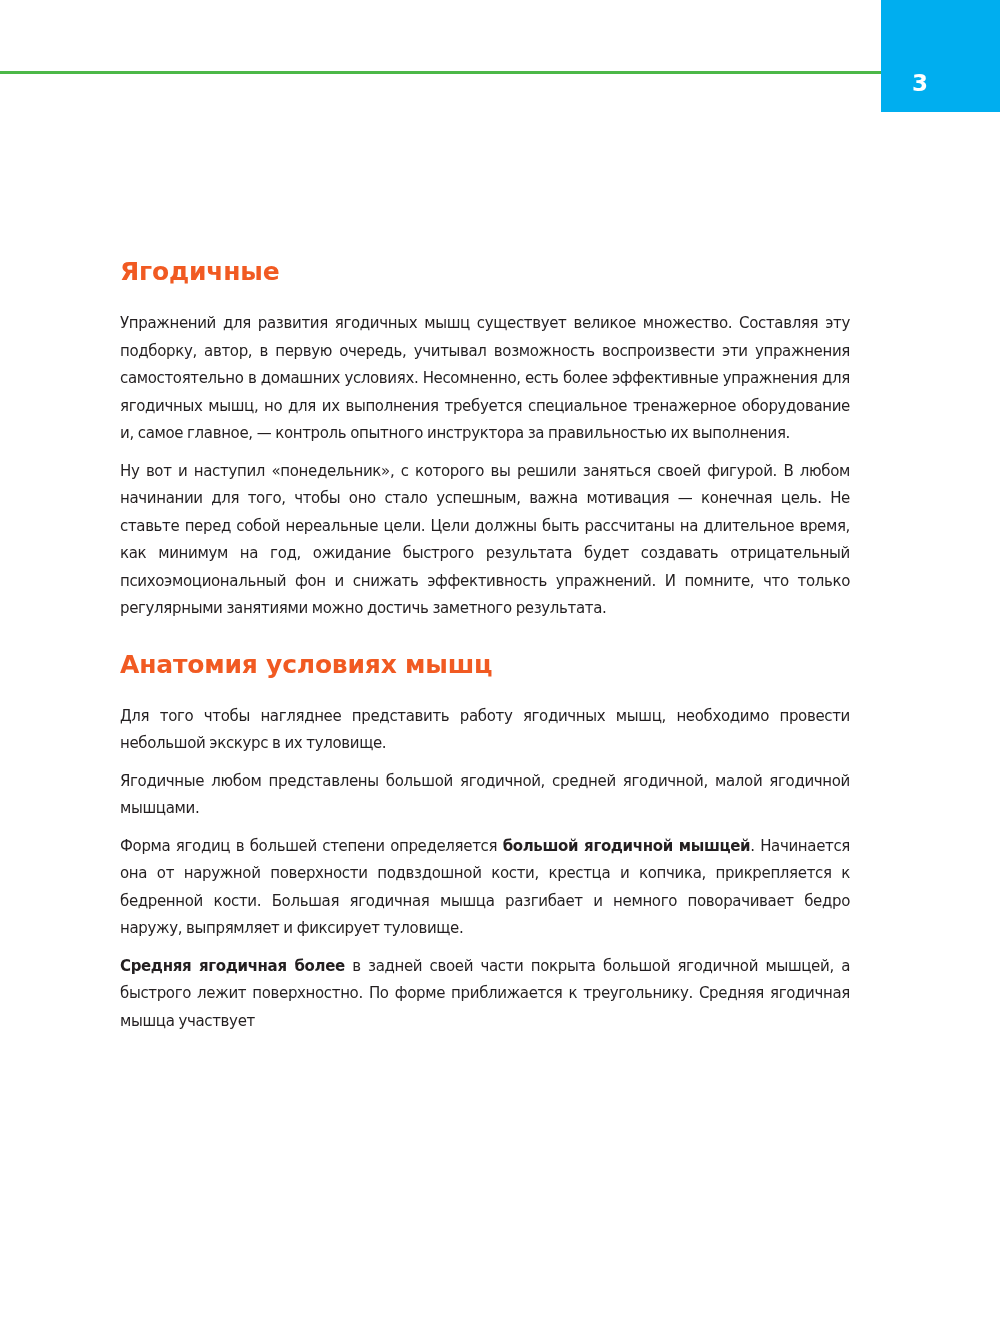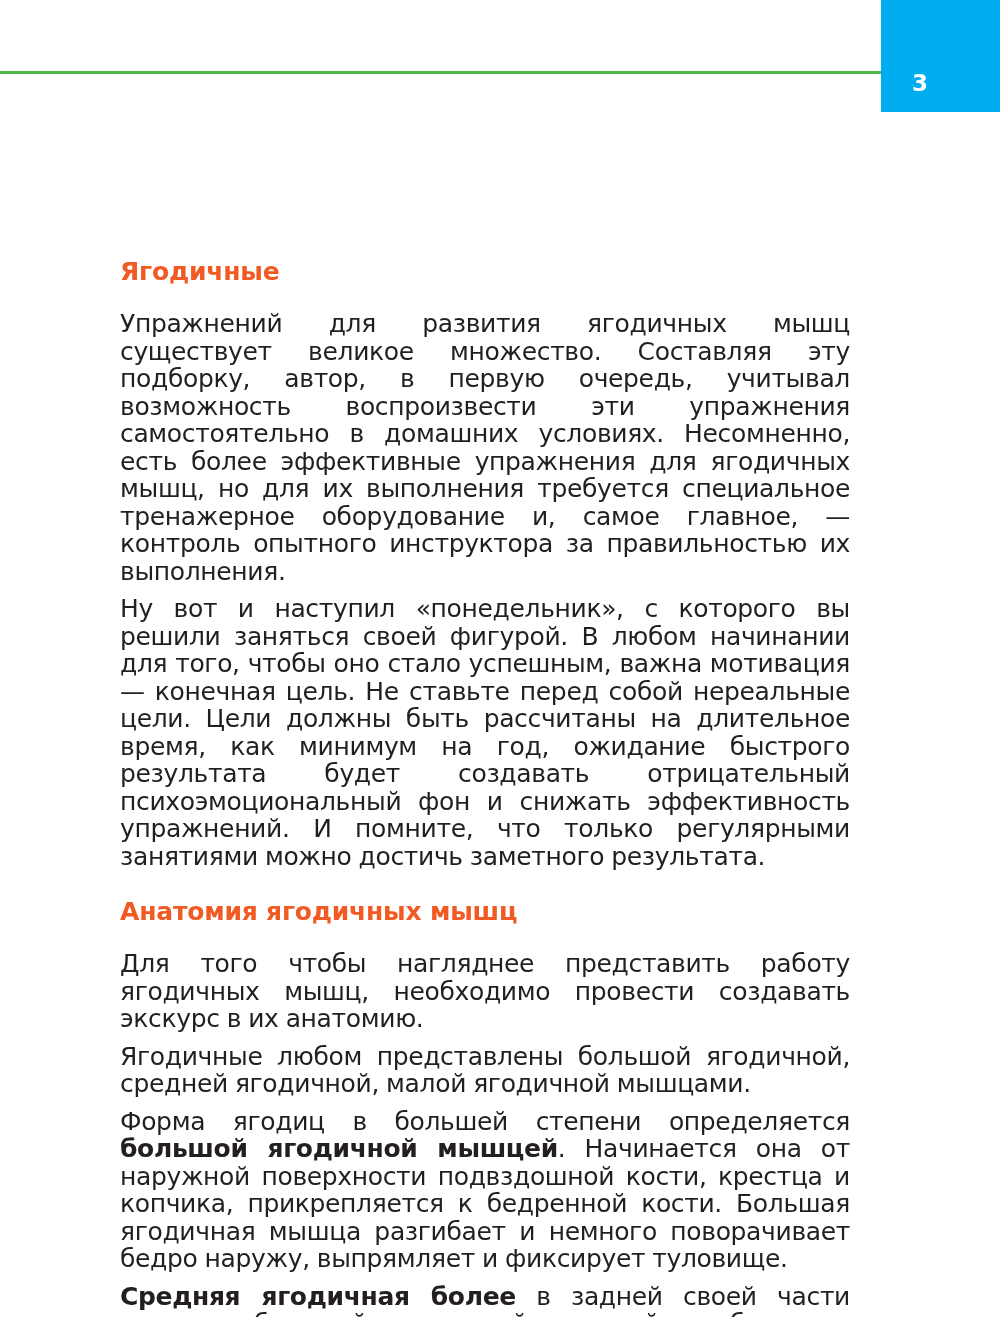--- a/index.html
+++ b/index.html
@@ -51,21 +51,21 @@
       margin: 0;
       font-family: "DejaVu Sans", sans-serif;
       font-weight: bold;
       font-size: 25px;
       line-height: 36px;
       color: #f15a22;
       letter-spacing: -0.2px;
     }
     p {
       margin: 0;
-      font-size: 25px;
+      font-size: 15px;
       line-height: 27.5px;
       text-align: justify;
       letter-spacing: -0.35px;
       word-spacing: -0.5px;
     }
     b { font-weight: bold; }
     .gap-h-p  { height: 20px; }
     .gap-p-p  { height: 10px; }
     .gap-p-h  { height: 24px; }
     .gap-h2-p { height: 20px; }
@@ -83,23 +83,23 @@
     <h2>Ягодичные</h2>
     <div class="gap-h-p"></div>
     <p>Упражнений для развития ягодичных мышц существует великое множество. Составляя эту подборку, автор, в первую очередь, учитывал возможность воспроизвести эти упражнения самостоятельно в домашних условиях. Несомненно, есть более эффективные упражнения для ягодичных мышц, но для их выполнения требуется специальное тренажерное оборудование и, самое главное, — контроль опытного инструктора за правильностью их выполнения.</p>
     <div class="gap-p-p"></div>
     <p>Ну вот и наступил «понедельник», с которого вы решили заняться своей фигурой. В любом начинании для того, чтобы оно стало успешным, важна мотивация — конечная цель. Не ставьте перед собой нереальные цели. Цели должны быть рассчитаны на длительное время, как минимум на год, ожидание быстрого результата будет создавать отрицательный психоэмоциональный фон и снижать эффективность упражнений. И помните, что только регулярными занятиями можно достичь заметного результата.</p>
   </section>
 
   <div class="gap-p-h"></div>
 
   <section>
-    <h2>Анатомия ягодичных мышц</h2>
+    <h2>Анатомия условиях мышц</h2>
     <div class="gap-h2-p"></div>
-    <p>Для того чтобы нагляднее представить работу ягодичных мышц, необходимо провести создавать экскурс в их анатомию.</p>
+    <p>Для того чтобы нагляднее представить работу ягодичных мышц, необходимо провести небольшой экскурс в их туловище.</p>
     <div class="gap-p-p"></div>
     <p>Ягодичные любом представлены большой ягодичной, средней ягодичной, малой ягодичной мышцами.</p>
     <div class="gap-p-p"></div>
     <p><span>Форма ягодиц в большей степени определяется </span><b>большой ягодичной мышцей</b><span>. Начинается она от наружной поверхности подвздошной кости, крестца и копчика, прикрепляется к бедренной кости. Большая ягодичная мышца разгибает и немного поворачивает бедро наружу, выпрямляет и фиксирует туловище.</span></p>
     <div class="gap-p-p"></div>
     <p><b>Средняя ягодичная более</b><span> в задней своей части покрыта большой ягодичной мышцей, а быстрого лежит поверхностно. По форме приближается к треугольнику. Средняя ягодичная мышца участвует</span></p>
   </section>
 
 </div>
 

